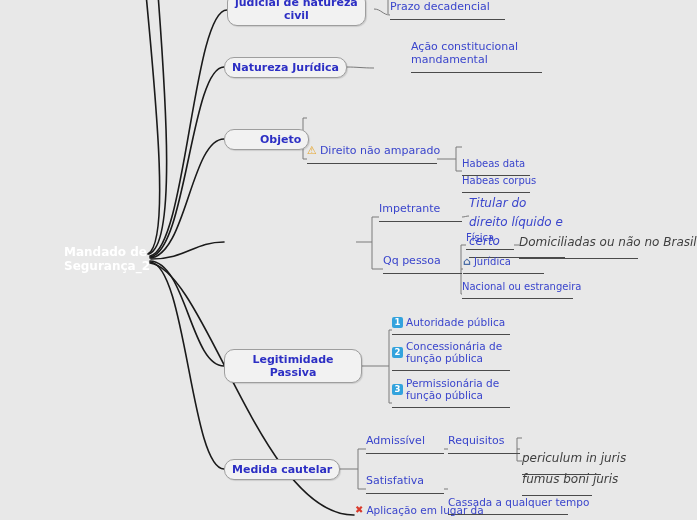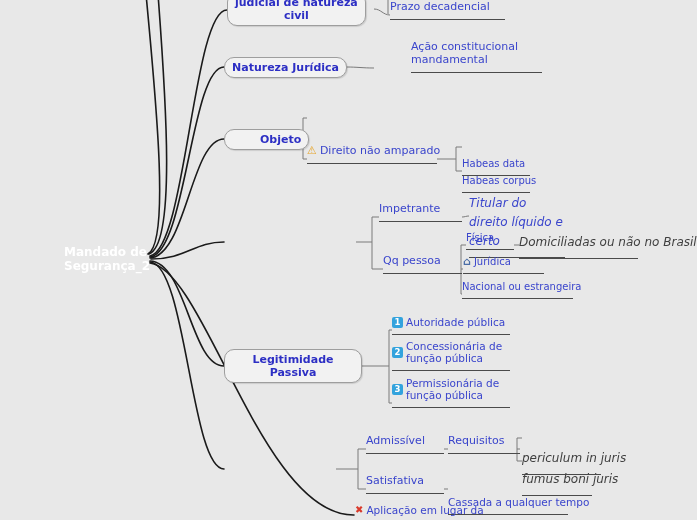--- a/index.html
+++ b/index.html
@@ -127,20 +127,21 @@
     <span class="badge">2</span>
     <span class="pre">Concessionária de
 função pública</span>
   </div>
   <div class="node leaf md iconrow" style="left:392px; top:377px; width:118px;">
     <span class="badge">3</span>
     <span class="pre">Permissionária de
 função pública</span>
   </div>
 
+  <div class="node bubble" style="left:224px; top:459px;">Medida cautelar</div>
   <div class="node leaf nw" style="left:366px; top:434px; width:78px;">Admissível</div>
   <div class="node leaf nw" style="left:448px; top:434px; width:72px;">Requisitos</div>
   <div class="node leaf xs nw dark" style="left:522px; top:426px; width:70px;margin-top:44px;">fumus boni juris</div>
   <div class="node leaf xs nw dark" style="left:522px; top:449px; width:79px;">periculum in juris</div>
   <div class="node leaf nw" style="left:366px; top:474px; width:78px;">Satisfativa</div>
   <div class="node leaf md nw" style="left:448px; top:496px; width:120px;">Cassada a qualquer tempo</div>
 
   <div class="node leaf md iconrow" style="left:355px; top:504px; width:132px;">
     <span class="icon-cross">✖</span>
     <span>Aplicação em lugar da</span>

